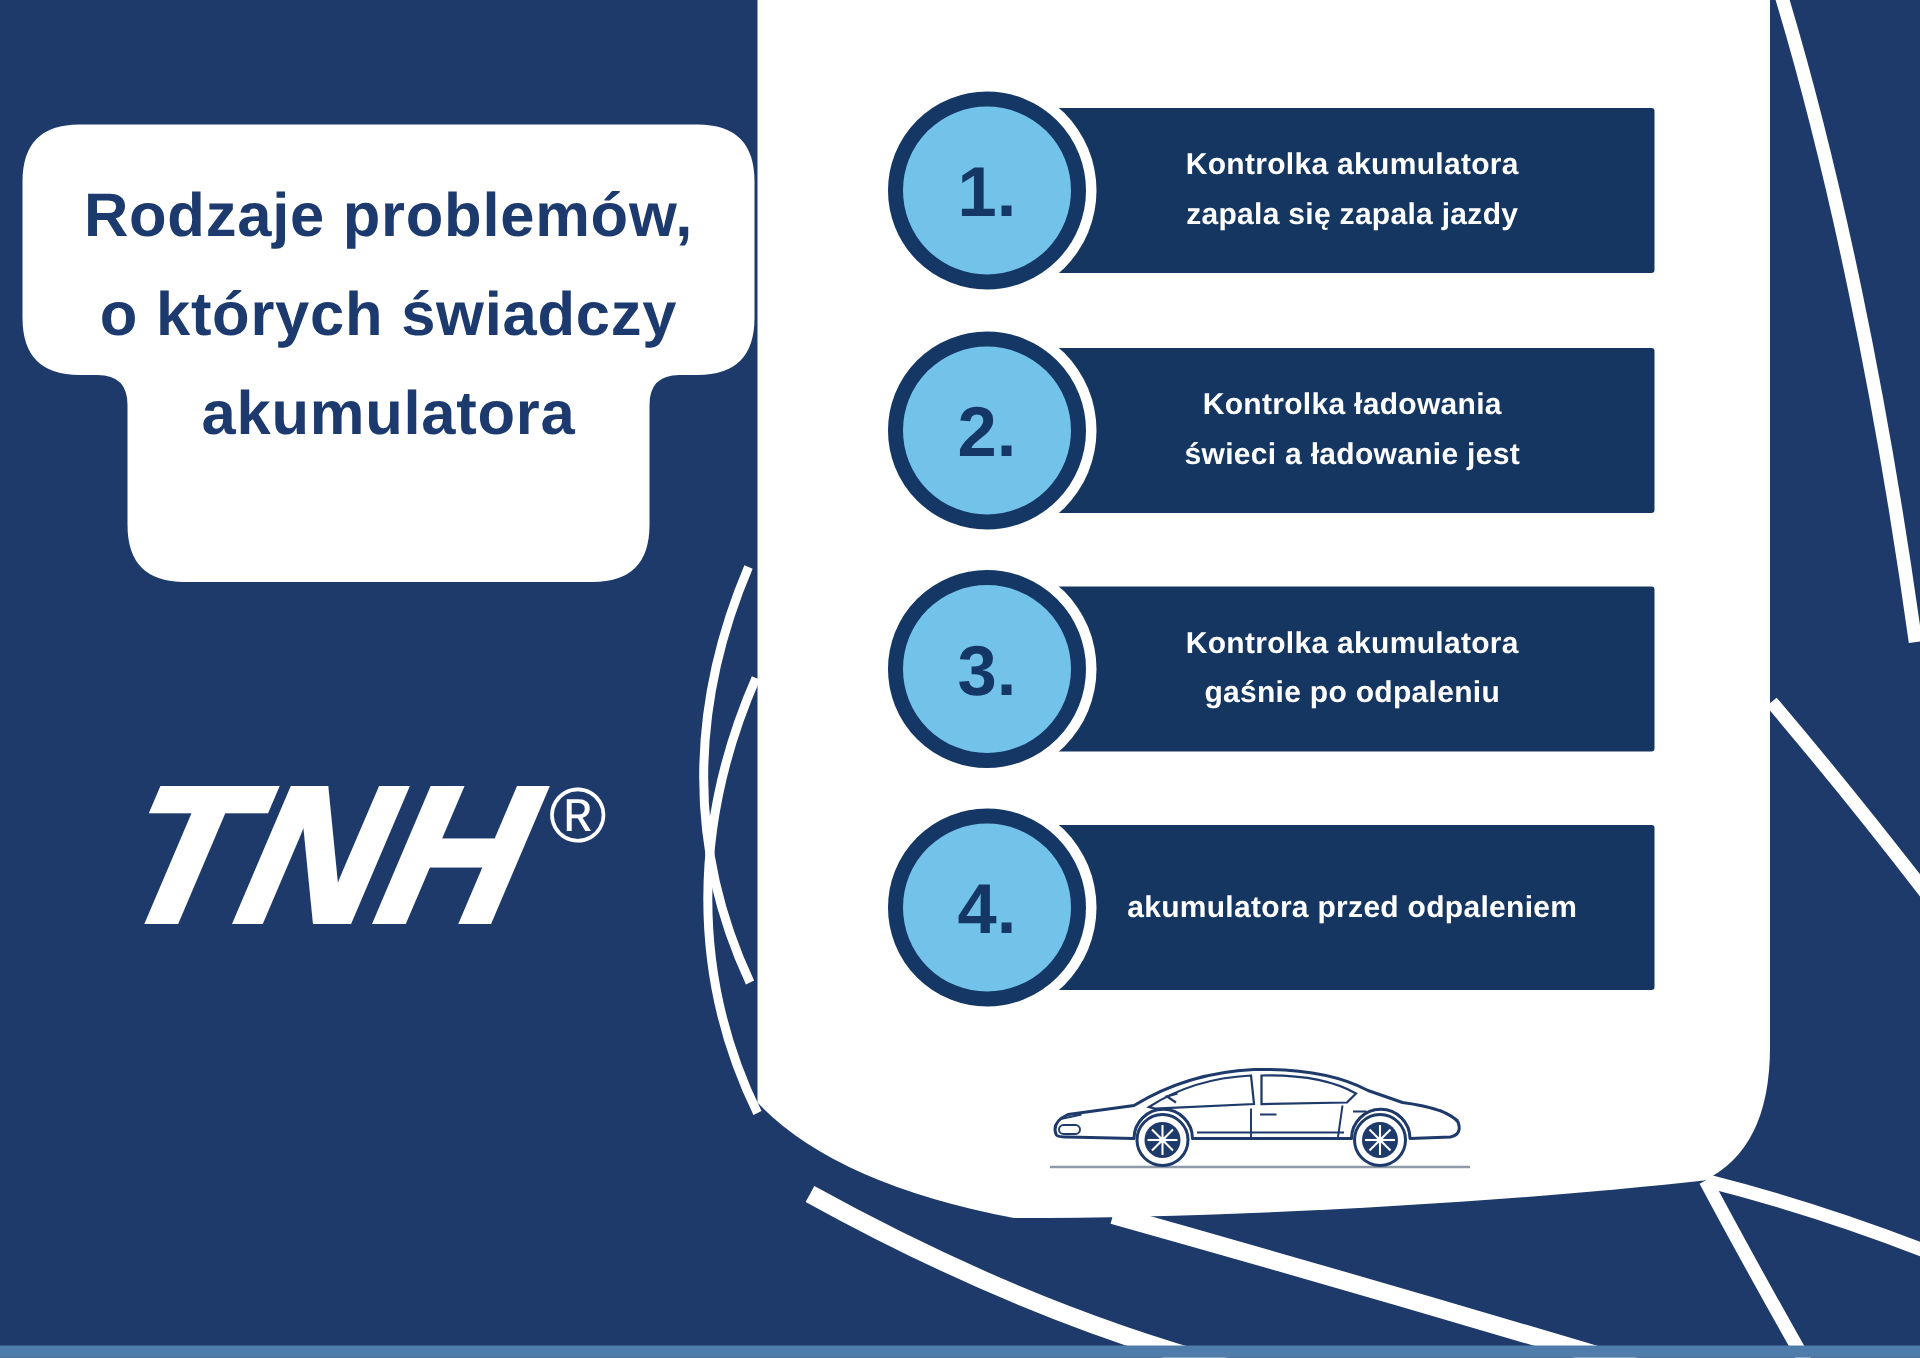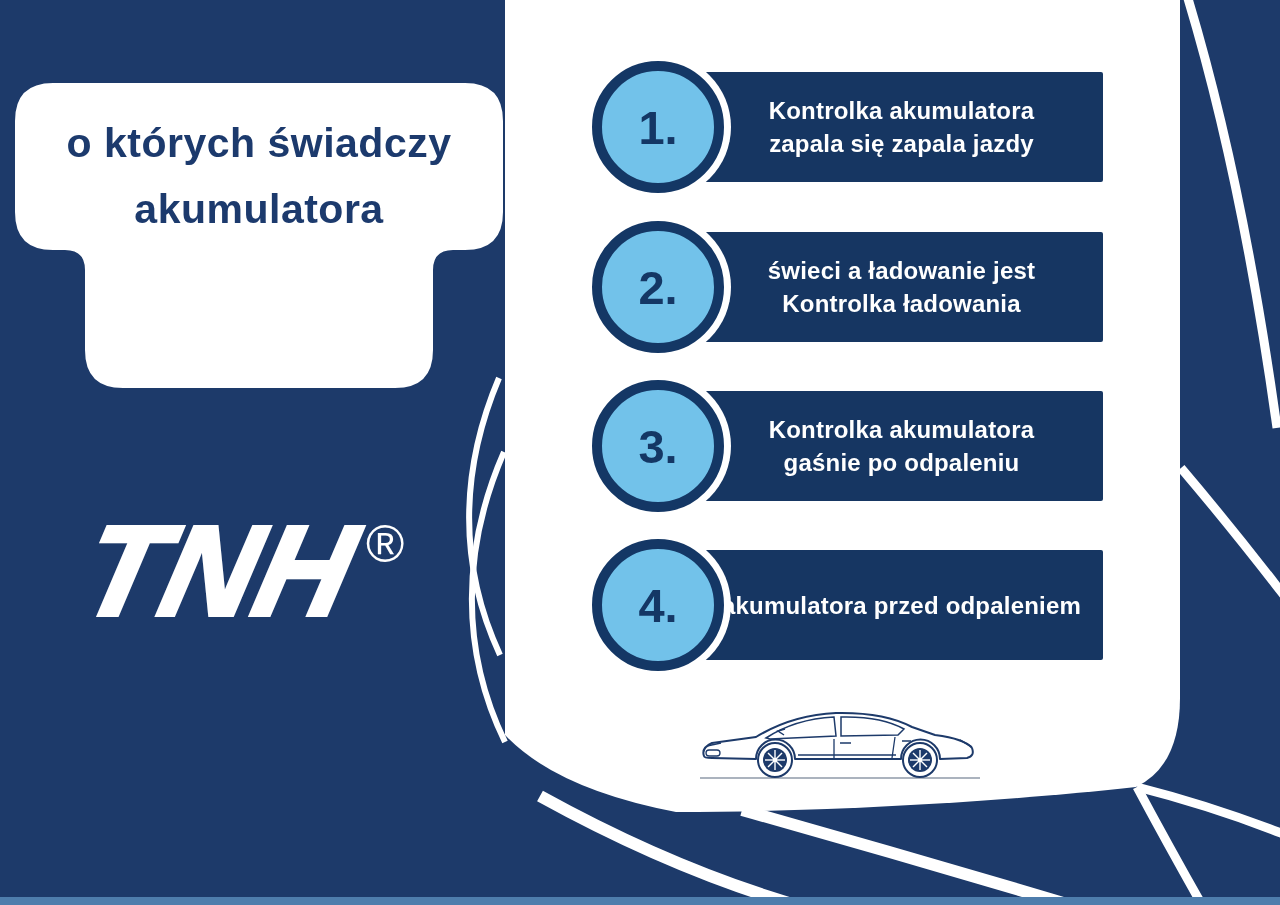--- a/index.html
+++ b/index.html
@@ -33,21 +33,21 @@
     display:inline-block; font-size:52px; line-height:52px;
     font-weight:normal; margin-left:14px; margin-top:2px;
   }
 
   
   .item { position:absolute; left:586px; width:520px; height:144px; }
   .bar {
     position:absolute; left:114px; top:17px; width:403px; height:110px;
     background:#163662; border-radius:2px;
     display:flex; flex-direction:column; justify-content:center; align-items:center;
-    color:#ffffff; font-size:24px; font-weight:bold; line-height:33px;
+    color:#ffffff; font-size:20px; font-weight:bold; line-height:33px;
     text-align:center; letter-spacing:0.2px;
   }
   .badge {
     position:absolute; left:6px; top:6px; width:132px; height:132px;
     box-sizing:border-box; border-radius:50%;
     background:#72c2ea; border:10px solid #143765;
     box-shadow:0 0 0 7px #ffffff;
     display:flex; align-items:center; justify-content:center;
     font-size:47px; font-weight:bold; color:#143765;
   }
@@ -77,20 +77,21 @@
       <path d="M540,796 Q692,880 836,916" stroke-width="12"></path>
       <path d="M742,810 Q920,860 1100,914" stroke-width="12"></path>
       <path d="M499,378 C460,470 458,565 500,655" stroke-width="6"></path>
       <path d="M504,452 C462,548 460,650 505,742" stroke-width="6"></path>
     </g>
 
     <rect x="0" y="897" width="1280" height="8" fill="#4e7dac"></rect>
   </svg>
 
   <div class="title-text">
+    <div>Rodzaje problemów,</div>
     <div>o których świadczy</div>
     <div>akumulatora</div>
   </div>
 
   <div class="logo">
     <span class="logo-text">TNH</span>
     <span class="logo-reg">®</span>
   </div>
 
   <div class="item item1">
@@ -98,22 +99,22 @@
       <div>Kontrolka akumulatora</div>
       <div>zapala się zapala jazdy</div>
     </div>
     <div class="badge">
       <span>1.</span>
     </div>
   </div>
 
   <div class="item item2">
     <div class="bar">
+      <div>Kontrolka ładowania</div>
       <div>świeci a ładowanie jest</div>
-      <div>Kontrolka ładowania</div>
     </div>
     <div class="badge">
       <span>2.</span>
     </div>
   </div>
 
   <div class="item item3">
     <div class="bar">
       <div>Kontrolka akumulatora</div>
       <div>gaśnie po odpaleniu</div>

